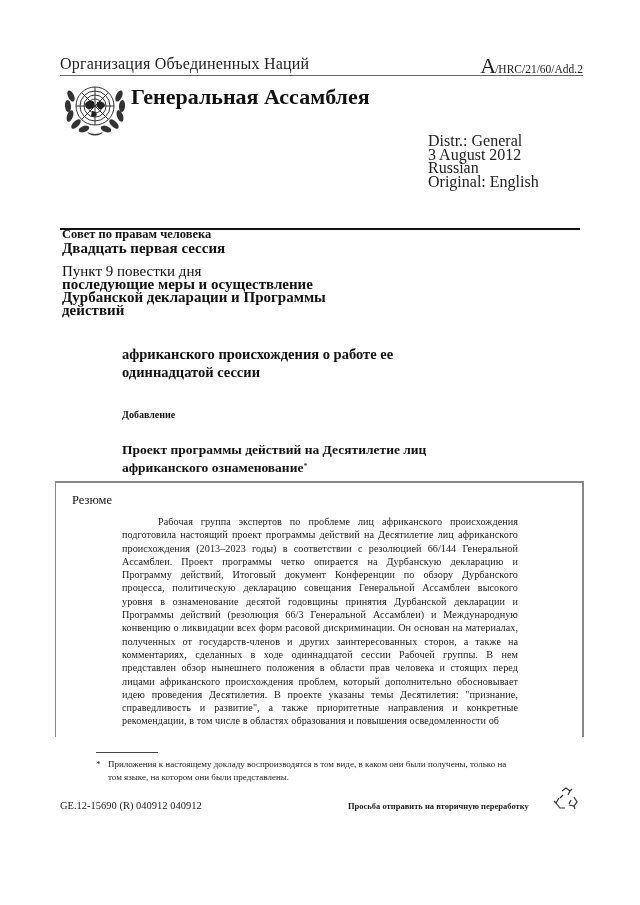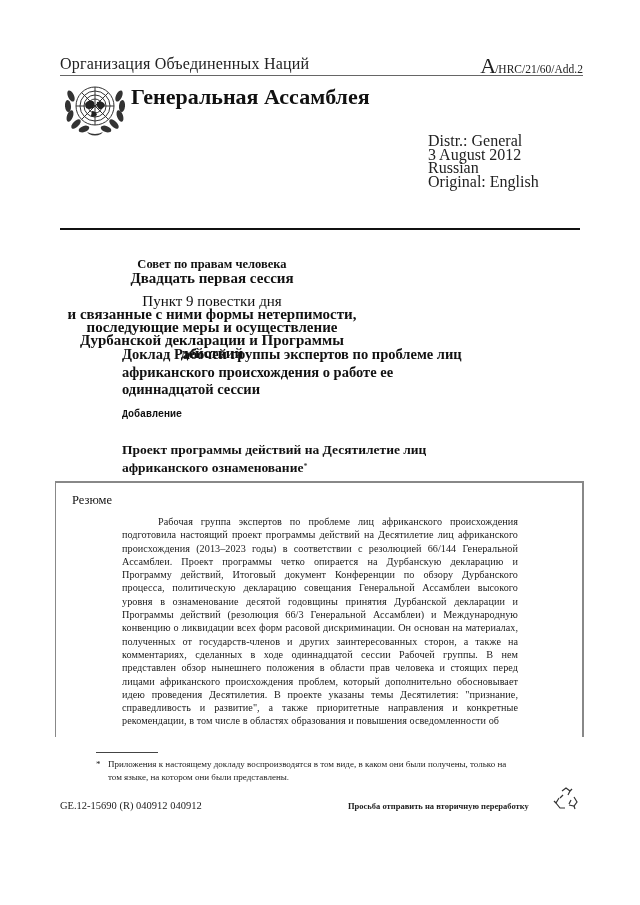--- a/index.html
+++ b/index.html
@@ -60,23 +60,22 @@
       margin-top: 46px;
     }
     .rule-thick {
       left: 60px; top: 228px;
       width: 520px; height: 0;
       border-top: 2px solid #111;
     }
 
     
     .agenda {
-      left: 62px; top: 256px;
+      left: 62px; top: 226px;
       width: 300px;
-      text-align: center;
     }
     .agenda .council {
       font-size: 12.5px;
       font-weight: bold;
       line-height: 16px;
     }
     .agenda .line {
       font-size: 15px;
       line-height: 13px;
       font-weight: bold;
@@ -88,21 +87,20 @@
       left: 122px; top: 346px;
       width: 400px;
       font-size: 14.5px;
       font-weight: bold;
       line-height: 17.5px;
     }
     .addendum {
       left: 122px; top: 409px;
       font-size: 10px;
       font-weight: bold;
-      font-family: Liberation Mono, monospace;
     }
     .project-title {
       left: 122px; top: 441px;
       width: 400px;
       font-size: 13.5px;
       font-weight: bold;
       line-height: 17px;
     }
     .project-title sup {
       font-size: 8px;
@@ -218,27 +216,25 @@
   <div>Russian</div>
   <div>Original: English</div>
 </div>
 
 <div class="abs rule-thick"></div>
 
 <div class="abs agenda">
   <div class="council">Совет по правам человека</div>
   <div class="line">Двадцать первая сессия</div>
   <div class="line normal">Пункт 9 повестки дня</div>
-  <div class="line">и связанные с ними формы нетерпимости,</div>
   <div class="line">последующие меры и осуществление</div>
   <div class="line">Дурбанской декларации и Программы действий</div>
 </div>
 
 <div class="abs report-title">
-  <div>Доклад Рабочей группы экспертов по проблеме лиц</div>
   <div>африканского происхождения о работе ее</div>
   <div>одиннадцатой сессии</div>
 </div>
 <div class="abs addendum">Добавление</div>
 <div class="abs project-title">
   <div>Проект программы действий на Десятилетие лиц</div>
   <div><span>африканского ознаменование</span><sup>*</sup></div>
 </div>
 
 <div class="abs summary-box"></div>

